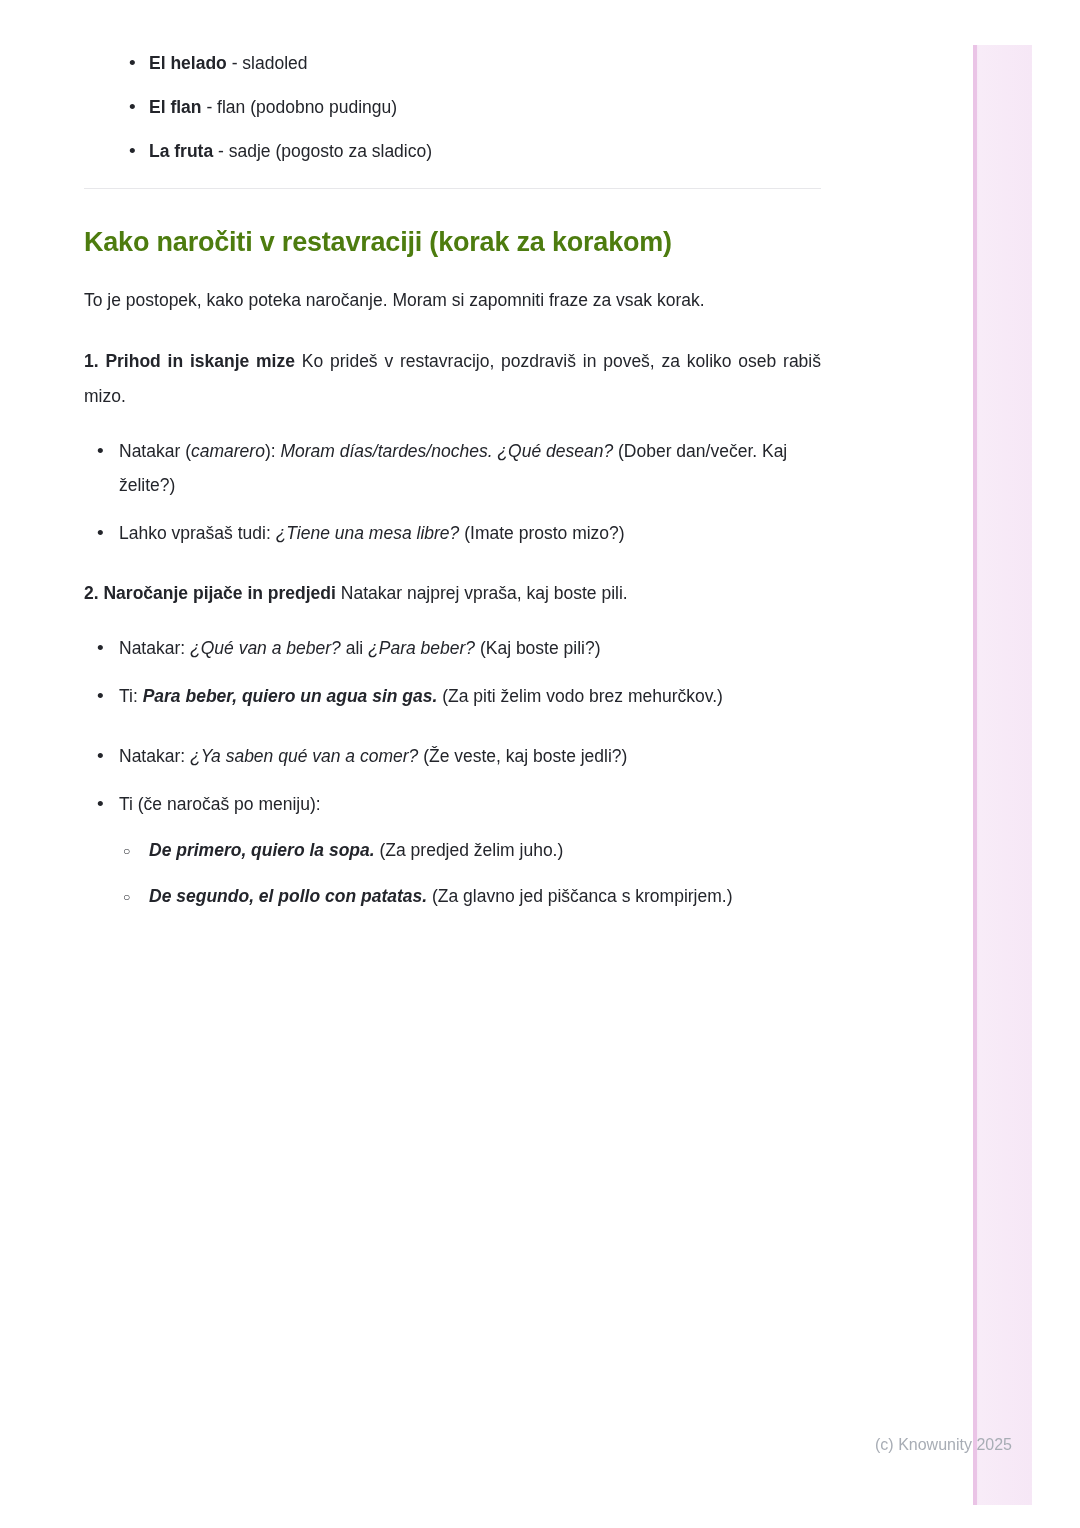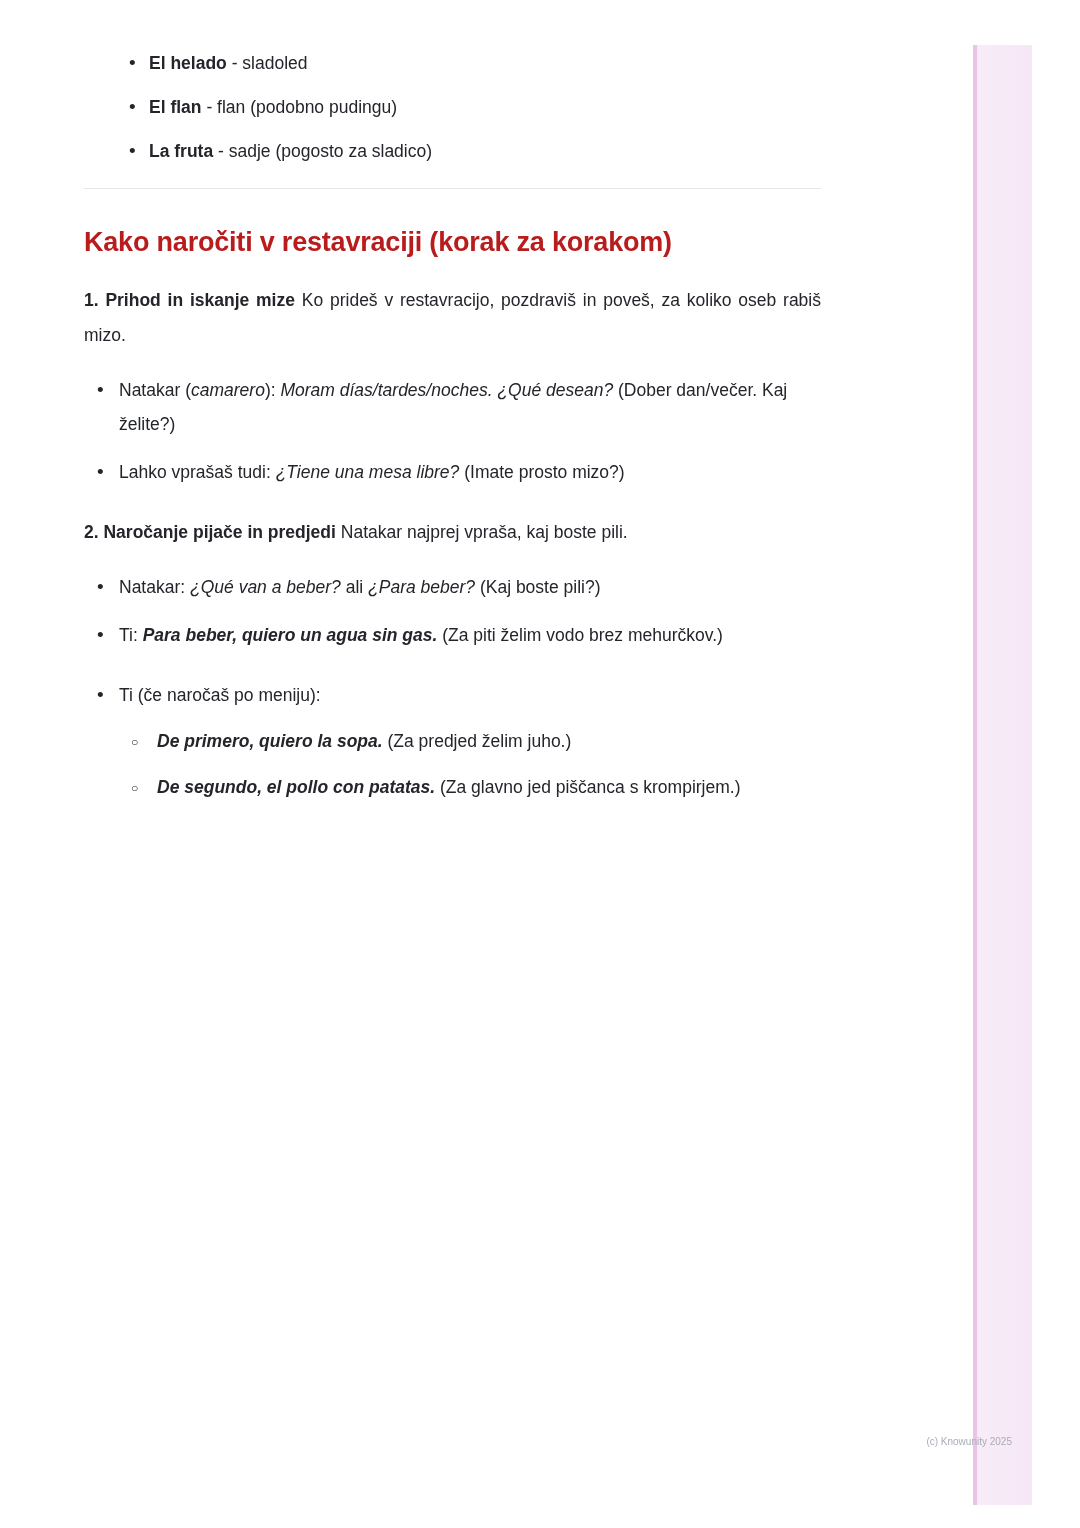--- a/index.html
+++ b/index.html
@@ -16,21 +16,21 @@
   .side-stripe::before{
     content:"";position:absolute;left:0;top:0;bottom:0;width:4px;
     background:#eac4e6;
   }
   .content{
     position:absolute;left:84px;top:48px;width:737px;
     font-size:17.5px;line-height:34px;
   }
   .b{font-weight:700;}
   .i{font-style:italic;}
-  ul{margin:8px;padding:0;list-style:none;}
+  ul{margin:0;padding:0;list-style:none;}
   
   .top-list{margin:0 0 22px 0;}
   .top-list li{
     position:relative;padding-left:65px;line-height:30px;margin-bottom:14px;
   }
   .top-list li::before{
     content:"\2022";position:absolute;left:45px;top:0;font-size:19px;
   }
   .divider{
     border:none;border-top:1px solid #e7e7ea;margin:0 0 36px 0;height:0;
@@ -53,52 +53,54 @@
   
   .subbullets{margin-top:12px;}
   .subbullets li{
     position:relative;padding-left:30px;margin-bottom:12px;
   }
   .subbullets li::before{
     content:"\25CB";position:absolute;left:4px;top:1px;font-size:12px;
   }
   .footer{
     position:absolute;right:68px;top:1436px;
-    font-size:10px;color:#a8adb5;
+    font-size:16px;color:#a8adb5;
   }
 </style>
 </head>
 <body>
 
 <div class="side-stripe"></div>
 
 <div class="content">
   <ul class="top-list" id="dessert-list">
       <li><span class="b">El helado</span><span> - sladoled</span></li>
       <li><span class="b">El flan</span><span> - flan (podobno pudingu)</span></li>
       <li><span class="b">La fruta</span><span> - sadje (pogosto za sladico)</span></li>
     </ul>
 
   <hr class="divider">
 
-  <h1 class="heading" style="color: #b91c1c;">Kako naročiti v restavraciji (korak za korakom)</h1>
+  <h1 class="heading" style="color: #4d7c0f;">Kako naročiti v restavraciji (korak za korakom)</h1>
 
+  <p class="para justify">To je postopek, kako poteka naročanje. Moram si zapomniti fraze za vsak korak.</p>
 
   <div id="steps">
       <p class="para justify lead"><span class="b">1. Prihod in iskanje mize</span><span> Ko prideš v restavracijo, pozdraviš in poveš, za koliko oseb rabiš mizo.</span></p>
       <ul class="bullets">
         <li><span>Natakar (</span><span class="i">camarero</span><span>): </span><span class="i">Moram días/tardes/noches. ¿Qué desean?</span><span> (Dober dan/večer. Kaj želite?)</span></li>
         <li><span>Lahko vprašaš tudi: </span><span class="i">¿Tiene una mesa libre?</span><span> (Imate prosto mizo?)</span></li>
       </ul>
       <p class="para justify lead"><span class="b">2. Naročanje pijače in predjedi</span><span> Natakar najprej vpraša, kaj boste pili.</span></p>
       <ul class="bullets">
         <li><span>Natakar: </span><span class="i">¿Qué van a beber?</span><span> ali </span><span class="i">¿Para beber?</span><span> (Kaj boste pili?)</span></li>
         <li><span>Ti: </span><span class="b i">Para beber, quiero un agua sin gas.</span><span> (Za piti želim vodo brez mehurčkov.)</span></li>
       </ul>
       <ul class="bullets">
+        <li><span>Natakar: </span><span class="i">¿Ya saben qué van a comer?</span><span> (Že veste, kaj boste jedli?)</span></li>
         <li><span>Ti (če naročaš po meniju):</span><ul class="subbullets">
             <li><span class="b i">De primero, quiero la sopa.</span><span> (Za predjed želim juho.)</span></li>
             <li><span class="b i">De segundo, el pollo con patatas.</span><span> (Za glavno jed piščanca s krompirjem.)</span></li>
           </ul></li>
       </ul>
     </div>
 </div>
 
 <div class="footer">(c) Knowunity 2025</div>
 

